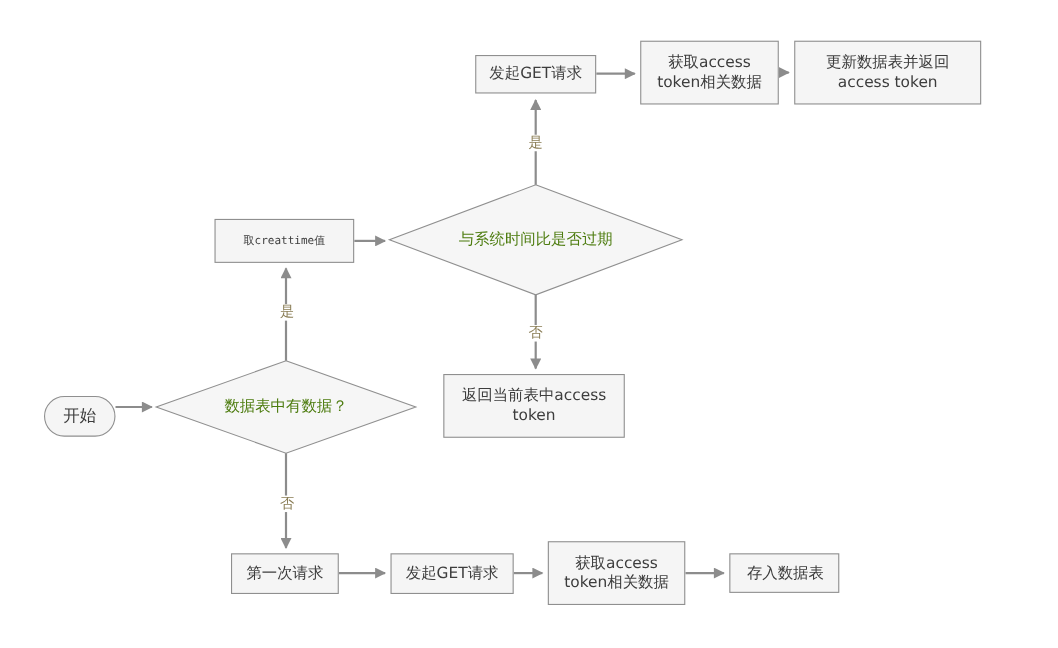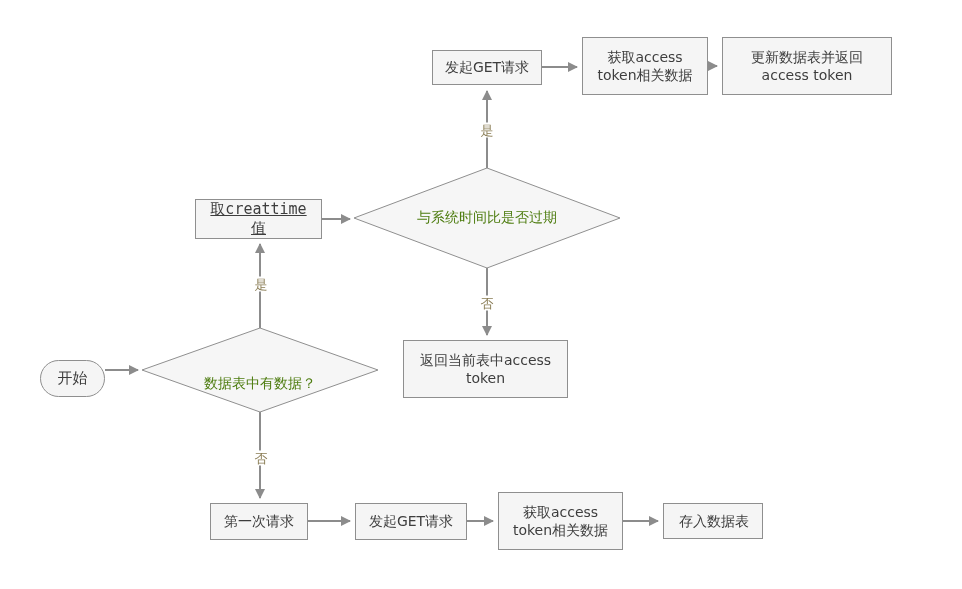--- a/index.html
+++ b/index.html
@@ -56,22 +56,21 @@
     position: absolute;
     transform: translate(-50%, -50%);
     background: #ffffff;
     color: #8a7d55;
     font-size: 13px;
     padding: 1px 3px;
     line-height: 1;
   }
   .mono {
     font-family: "DejaVu Sans Mono", "Liberation Mono", monospace;
-    font-size: 15px;
-    text-decoration: underline;
+    font-size: 10px;
   }
   .diamond {
     fill: #f6f6f6;
     stroke: #8f8f8f;
     stroke-width: 1;
   }
   .wire {
     stroke: #8c8c8c;
     stroke-width: 2;
     fill: none;
@@ -100,21 +99,21 @@
     <line class="wire" x1="487" y1="268" x2="487" y2="335" marker-end="url(#arrow)"></line>
     <line class="wire" x1="542" y1="67" x2="577" y2="67" marker-end="url(#arrow)"></line>
     <line class="wire" x1="708" y1="66" x2="717" y2="66" marker-end="url(#arrow)"></line>
     <line class="wire" x1="308" y1="521" x2="350" y2="521" marker-end="url(#arrow)"></line>
     <line class="wire" x1="467" y1="521" x2="493" y2="521" marker-end="url(#arrow)"></line>
     <line class="wire" x1="623" y1="521" x2="658" y2="521" marker-end="url(#arrow)"></line>
   </svg>
 
   <div class="node terminator" style="left:40px; top:360px; width:65px; height:37px;">开始</div>
 
-  <div class="decision-label" style="left:142px; top:342px; width:236px; height:84px;">数据表中有数据？</div>
+  <div class="decision-label" style="left:142px; top:328px; width:236px; height:84px;">数据表中有数据？</div>
   <div class="decision-label" style="left:354px; top:168px; width:266px; height:100px;">与系统时间比是否过期</div>
 
   <div class="node mono" style="left:195px; top:199px; width:127px; height:40px;">取creattime值</div>
 
   <div class="node" style="left:432px; top:50px; width:110px; height:35px;">发起GET请求</div>
 
   <div class="node" style="left:582px; top:37px; width:126px; height:58px;">获取access token相关数据</div>
 
   <div class="node" style="left:722px; top:37px; width:170px; height:58px;">更新数据表并返回access token</div>
 

